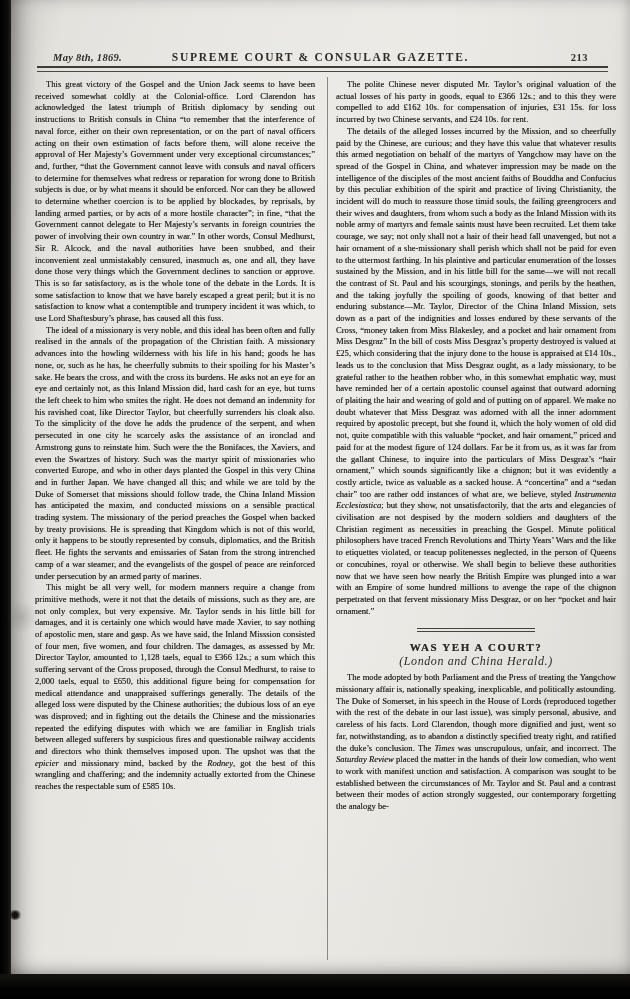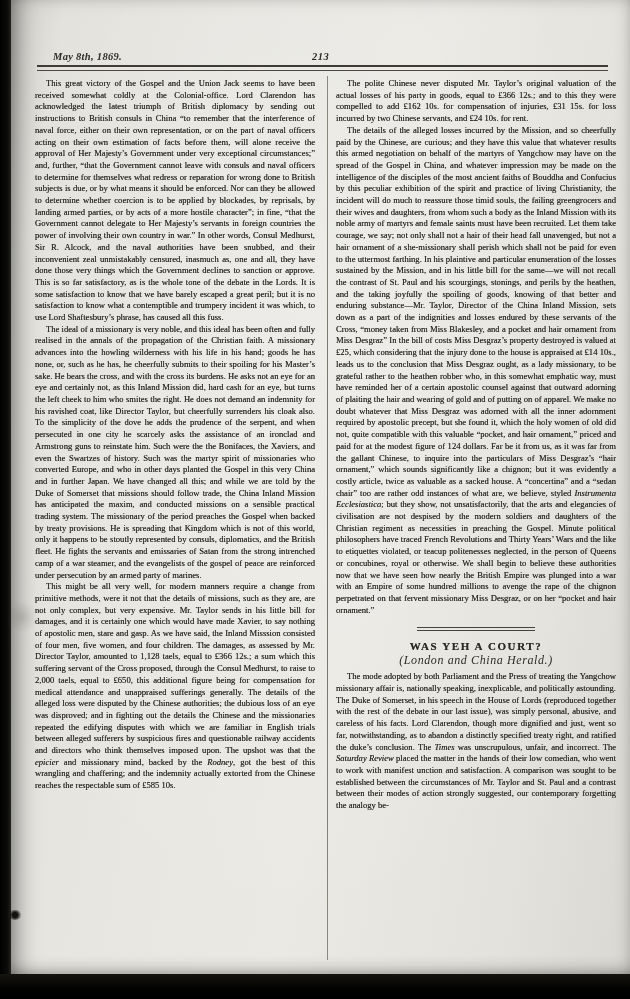--- a/index.html
+++ b/index.html
@@ -13,21 +13,21 @@
            radial-gradient(ellipse at 45% 35%, rgba(255,255,255,.20), rgba(0,0,0,0) 70%),
            linear-gradient(100deg,#cfcec9 0%,#e2e1dc 7%,#e7e6e1 30%,#eae9e4 55%,#e3e2dd 82%,#d9d8d3 100%);
          box-shadow: inset 16px 0 26px -14px rgba(0,0,0,.55),
                      inset -8px 0 18px -10px rgba(0,0,0,.22),
                      inset 0 -10px 18px -10px rgba(0,0,0,.30);
          display:flex;flex-direction:column;}
   .masthead{margin:51px 42px 0 42px;display:grid;grid-template-columns:1fr auto 1fr;
             align-items:baseline;color:#2e2c26;}
   .mast-date{font-style:italic;font-weight:600;font-size:10.5px;justify-self:start;letter-spacing:.3px;}
   .mast-title{font-size:11.5px;font-weight:700;letter-spacing:1.7px;justify-self:center;white-space:nowrap;}
-  .mast-page{font-size:10.5px;font-weight:600;justify-self:end;letter-spacing:.5px;font-style:italic;}
+  .mast-page{font-size:10.5px;font-weight:600;justify-self:end;letter-spacing:.5px;}
   .head-rule{height:3px;border-top:2px solid #3e3c35;border-bottom:1px solid #4a4840;
              margin:3px 22px 5px 26px;}
   .cols{flex:1;display:flex;margin:0 14px 6px 24px;overflow:hidden;}
   .col{flex:1;overflow:hidden;padding-top:2px;}
   .col-left{padding-right:12px;}
   .col-right{padding-left:8px;}
   .coldiv{width:1px;background:linear-gradient(#8a887f,#6f6d65 50%,#8a887f);margin-bottom:8px;}
   .col p{margin:0;text-indent:11px;text-align:justify;
          font-size:8.6px;line-height:11.7px;color:#2b2a25;
          text-shadow:0 0 .35px rgba(43,42,37,.75);}
@@ -47,20 +47,21 @@
 </style>
 </head>
 <body>
 
 <div class="scan">
   <div class="spine"></div>
 
   <div class="paper">
     <div class="masthead">
       <span class="mast-date">May 8th, 1869.</span>
+      <span class="mast-title">SUPREME COURT &amp; CONSULAR GAZETTE.</span>
       <span class="mast-page">213</span>
     </div>
     <div class="head-rule"></div>
 
     <div class="cols">
       <div class="col col-left">
         <p><span>This great victory of the Gospel and the Union Jack seems to have been received somewhat coldly at the Colonial-office.  Lord Clarendon has acknowledged the latest triumph of British diplomacy by sending out instructions to British consuls in China “to remember that the interference of naval force, either on their own representation, or on the part of naval officers acting on their own estimation of facts before them, will alone receive the approval of Her Majesty’s Government under very exceptional circumstances;” and, further, “that the Government cannot leave with consuls and naval officers to determine for themselves what redress or reparation for wrong done to British subjects is due, or by what means it should be enforced.  Nor can they be allowed to determine whether coercion is to be applied by blockades, by reprisals, by landing armed parties, or by acts of a more hostile character”; in fine, “that the Government cannot delegate to Her Majesty’s servants in foreign countries the power of involving their own country in war.”  In other words, Consul Medhurst, Sir R. Alcock, and the naval authorities have been snubbed, and their inconvenient zeal unmistakably censured, inasmuch as, one and all, they have done those very things which the Government declines to sanction or approve.  This is so far satisfactory, as is the whole tone of the debate in the Lords.  It is some satisfaction to know that we have barely escaped a great peril; but it is no satisfaction to know what a contemptible and trumpery incident it was which, to use Lord Shaftesbury’s phrase, has caused all this fuss.</span></p>
         <p><span>The ideal of a missionary is very noble, and this ideal has been often and fully realised in the annals of the propagation of the Christian faith.  A missionary advances into the howling wilderness with his life in his hand; goods he has none, or, such as he has, he cheerfully submits to their spoiling for his Master’s sake.  He bears the cross, and with the cross its burdens.  He asks not an eye for an eye and certainly not, as this Inland Mission did, hard cash for an eye, but turns the left cheek to him who smites the right.  He does not demand an indemnity for his ravished coat, like Director Taylor, but cheerfully surrenders his cloak also.  To the simplicity of the dove he adds the prudence of the serpent, and when persecuted in one city he scarcely asks the assistance of an ironclad and Armstrong guns to reinstate him.  Such were the the Bonifaces, the Xaviers, and even the Swartzes of history.  Such was the martyr spirit of missionaries who converted Europe, and who in other days planted the Gospel in this very China and in further Japan.  We have changed all this; and while we are told by the Duke of Somerset that missions should follow trade, the China Inland Mission has anticipated the maxim, and conducted missions on a sensible practical trading system.  The missionary of the period preaches the Gospel when backed by treaty provisions.  He is spreading that Kingdom which is not of this world, only it happens to be stoutly represented by consuls, diplomatics, and the British fleet.  He fights the servants and emissaries of Satan from the strong intrenched camp of a war steamer, and the evangelists of the gospel of peace are reinforced under persecution by an armed party of marines.</span></p>
         <p><span>This might be all very well, for modern manners require a change from primitive methods, were it not that the details of missions, such as they are, are not only complex, but very expensive.  Mr. Taylor sends in his little bill for damages, and it is certainly one which would have made Xavier, to say nothing of apostolic men, stare and gasp.  As we have said, the Inland Misssion consisted of four men, five women, and four children.  The damages, as assessed by Mr. Director Taylor, amounted to 1,128 taels, equal to £366 12s.; a sum which this suffering servant of the Cross proposed, through the Consul Medhurst, to raise to 2,000 taels, equal to £650, this additional figure being for compensation for medical attendance and unappraised sufferings generally.  The details of the alleged loss were disputed by the Chinese authorities; the dubious loss of an eye was disproved; and in fighting out the details the Chinese and the missionaries repeated the edifying disputes with which we are familiar in English trials between alleged sufferers by suspicious fires and questionable railway accidents and directors who think themselves imposed upon.  The upshot was that the </span><em>epicier</em><span> and missionary mind, backed by the </span><em>Rodney</em><span>, got the best of this wrangling and chaffering; and the indemnity actually extorted from the Chinese reaches the respectable sum of £585 10s.</span></p>
       </div>

